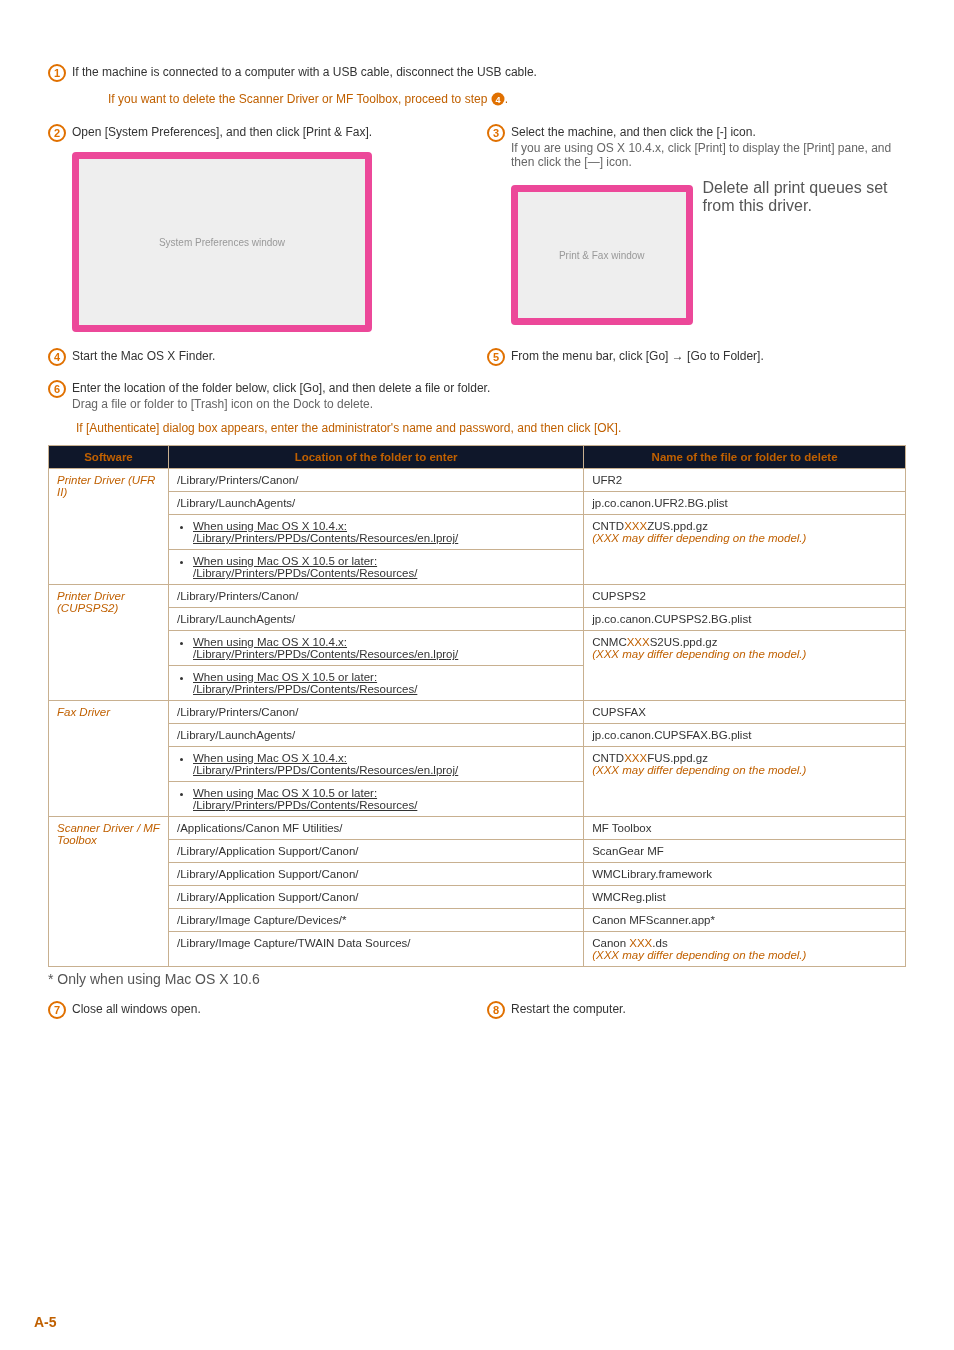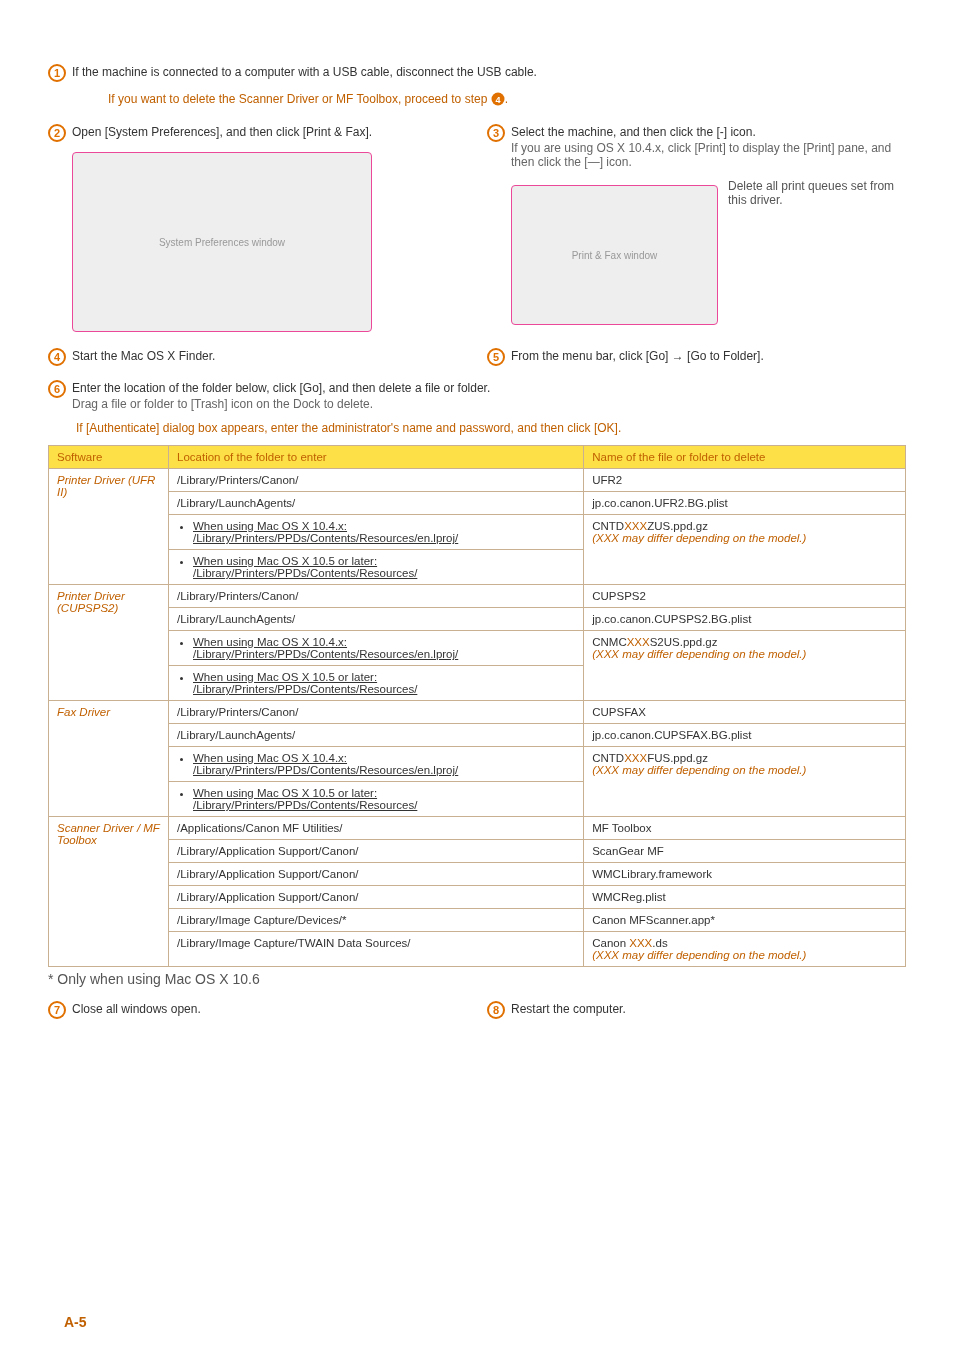--- a/index.html
+++ b/index.html
@@ -8,33 +8,33 @@
   .section-box { border: 1px solid #e8a050; border-radius: 10px; padding: 8px 16px; margin-bottom: 14px; }
   .section-title { color: #c06000; font-size: 13px; }
   .step { margin: 4px 0 10px 0; display: flex; align-items: flex-start; gap: 6px; }
   .step-num { flex: 0 0 auto; width: 18px; height: 18px; position: relative; }
   .step-num svg { display: block; }
   .step-body { flex: 1 1 auto; padding-top: 1px; }
   .indent { margin-left: 32px; }
   .note-orange { color: #c06000; font-size: 12px; }
   .cols { display: flex; gap: 20px; }
   .col { flex: 1 1 50%; }
-  .img-placeholder { background: #eee; border: 1px solid #ec4899; border-radius: 4px; margin: 6px 0 12px 24px; display: flex; align-items: center; justify-content: center; color: #999; font-size: 10px; }
+  .img-placeholder { background: #eee; border: 7px solid #ec4899; border-radius: 4px; margin: 6px 0 12px 24px; display: flex; align-items: center; justify-content: center; color: #999; font-size: 10px; }
   table.files { width: 100%; border-collapse: collapse; margin-top: 10px; font-size: 11.5px; }
   table.files th, table.files td { border: 1px solid #c8b090; padding: 5px 8px; vertical-align: top; text-align: left; }
-  table.files th { color: #c06000; font-weight: normal; background: #fde047; }
+  table.files th { color: #c06000; font-weight: bold; background: #0f172a; text-align: center; }
   .sw-col { width: 120px; color: #c06000; }
   .orange { color: #c06000; font-style: italic; }
   .gray { color: #666; }
   .footnote { font-size: 14px; color: #555; margin-top: 4px; }
-  .page-num { position: absolute; left: 64px; bottom: 20px; color: #c06000; font-weight: bold; font-size: 14px; }
+  .page-num { position: absolute; left: 34px; bottom: 20px; color: #c06000; font-weight: bold; font-size: 14px; }
   .pagewrap { position: relative; min-height: 1350px; }
   .pref-img { width: 300px; height: 180px; }
   .print-img { width: 260px; height: 140px; }
-  .side-note { font-size: 12px; color: #555; }
+  .side-note { font-size: 16px; color: #555; }
   .row2 { display: flex; gap: 10px; align-items: flex-start; }
   .bullets li { list-style: disc; margin-left: 16px; font-size: 11.5px; text-decoration: underline; }
   .xxx { color: #c06000; }
 </style>
 </head>
 <body>
 <div class="pagewrap">
 <div class="page">
 
 

